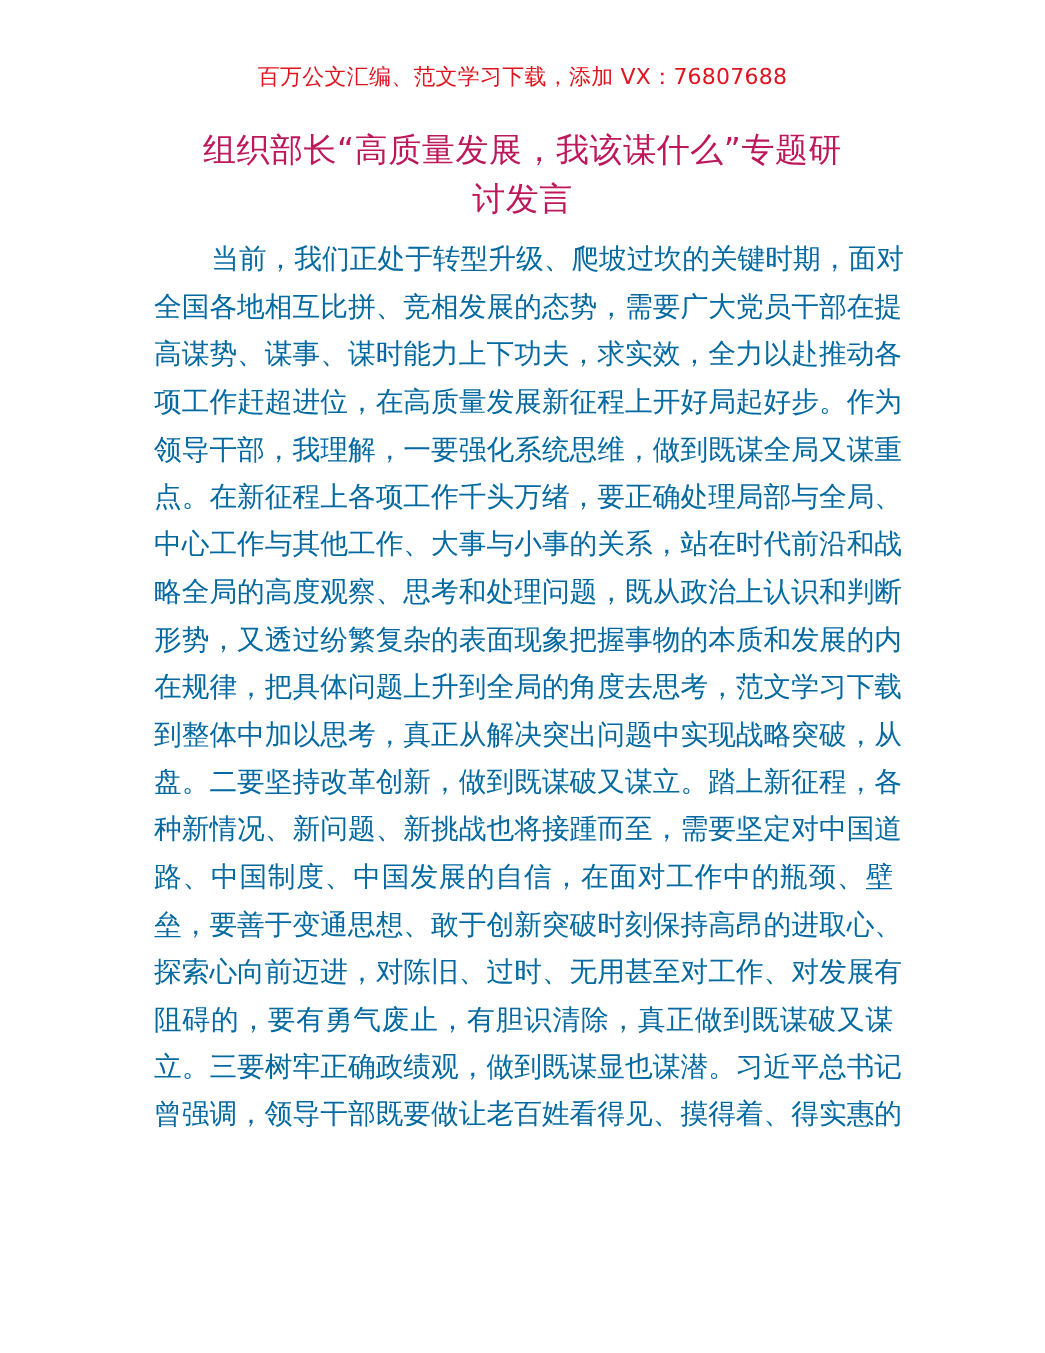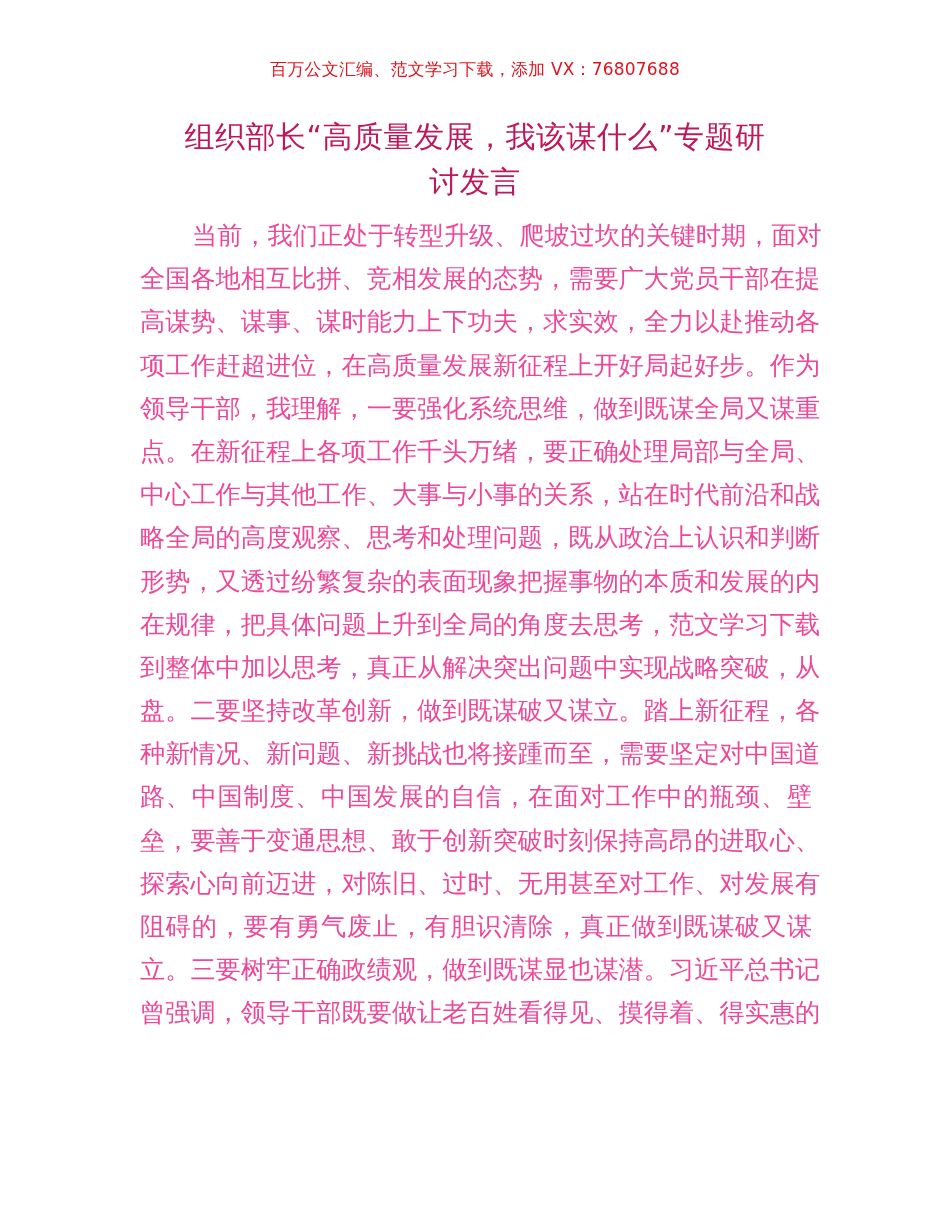--- a/index.html
+++ b/index.html
@@ -14,41 +14,41 @@
     overflow: hidden;
     font-family: "DejaVu Sans", "Liberation Sans", sans-serif;
   }
   .header-banner {
     position: absolute;
     top: 56px;
     left: 0;
     width: 950px;
     text-align: center;
     color: #e0141e;
-    font-size: 17px;
+    font-size: 20px;
     line-height: 26px;
     letter-spacing: 0.2px;
   }
   .doc-title {
     position: absolute;
     top: 114px;
     left: 130px;
     width: 690px;
     text-align: center;
     color: #be185d;
     font-size: 30px;
     line-height: 45px;
     letter-spacing: 0.5px;
   }
   .doc-body {
     position: absolute;
     top: 214px;
     left: 140px;
     width: 672px;
-    color: #ec4899;
+    color: #0369a1;
     font-size: 25.2px;
     line-height: 43.2px;
   }
   .doc-body .line {
     display: block;
     white-space: nowrap;
     text-align: justify;
     text-align-last: justify;
     height: 43.2px;
   }

